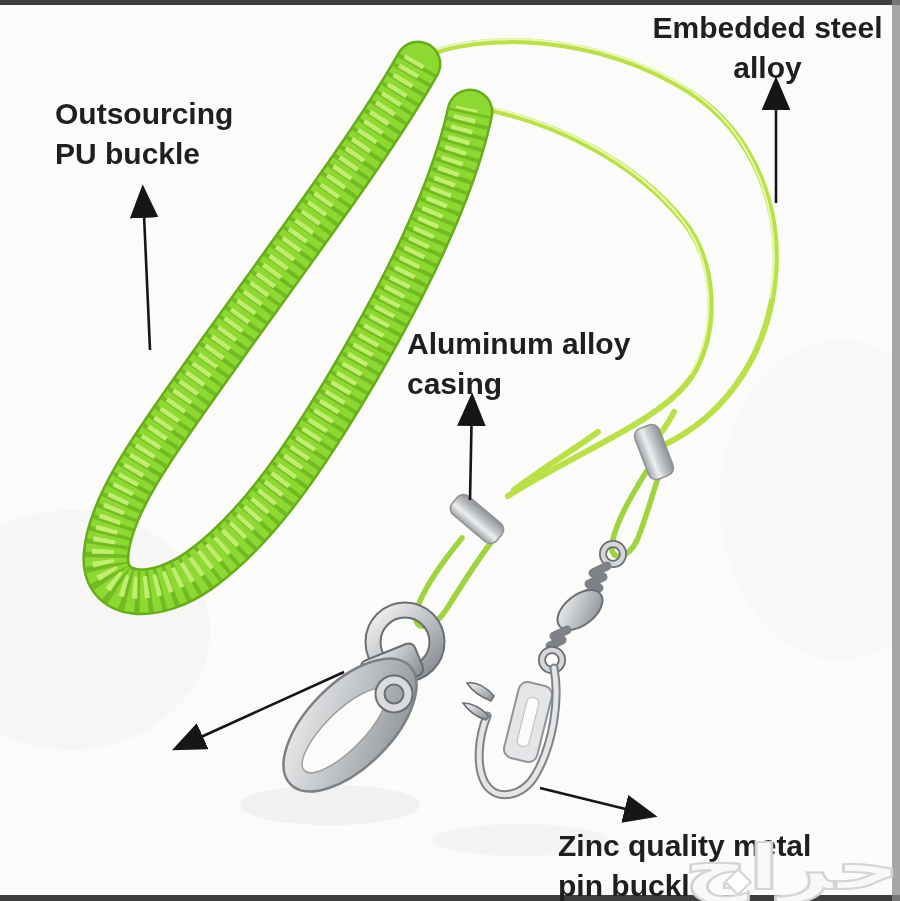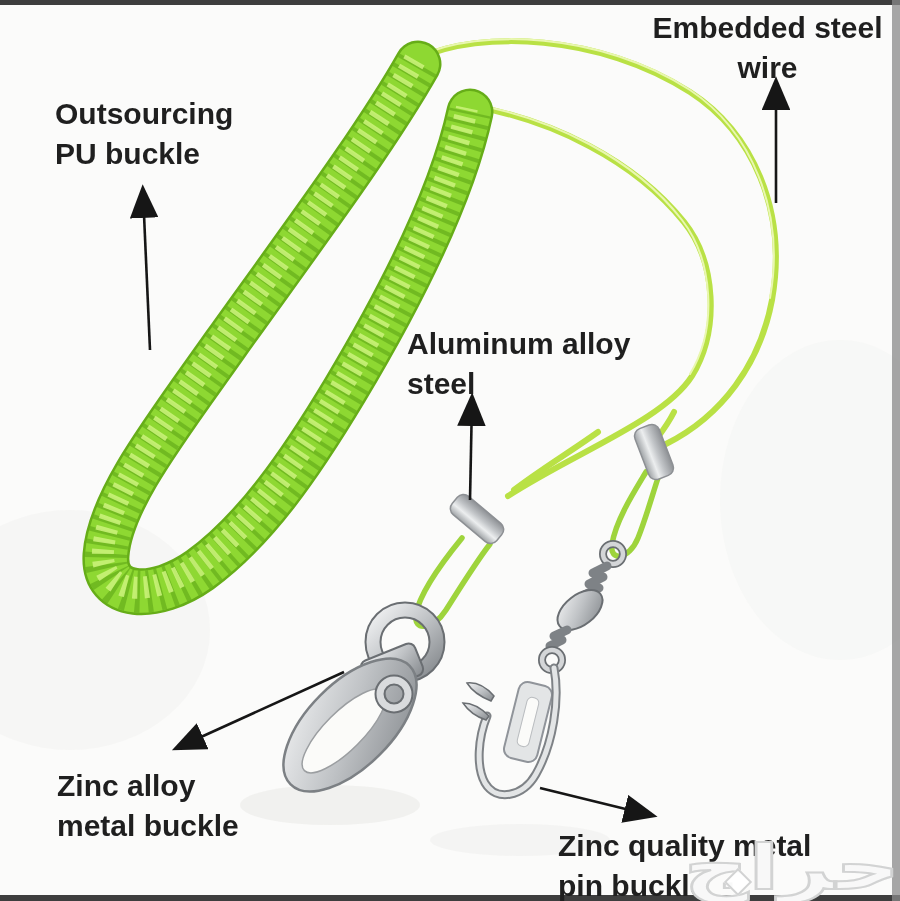--- a/index.html
+++ b/index.html
@@ -125,37 +125,33 @@
       <line class="arrow" x1="776" y1="203" x2="776" y2="84" marker-end="url(#ah)"></line>
       <line class="arrow" x1="150" y1="350" x2="143" y2="192" marker-end="url(#ah)"></line>
       <line class="arrow" x1="470" y1="500" x2="472" y2="400" marker-end="url(#ah)"></line>
       <line class="arrow" x1="344" y1="672" x2="179" y2="747" marker-end="url(#ah)"></line>
       <line class="arrow" x1="540" y1="788" x2="650" y2="815" marker-end="url(#ah)"></line>
     </g>
   </svg>
 
   <div class="label center" style="left:640px;top:8px;width:255px;">
     <span style="display:block">Embedded steel</span>
-    <span style="display:block">wire</span>
+    <span style="display:block">alloy</span>
   </div>
 
   <div class="label" style="left:55px;top:94px;">
     <span style="display:block">Outsourcing</span>
     <span style="display:block">PU buckle</span>
   </div>
 
   <div class="label" style="left:407px;top:324px;">
     <span style="display:block">Aluminum alloy</span>
-    <span style="display:block">steel</span>
+    <span style="display:block">casing</span>
   </div>
 
-  <div class="label" style="left:57px;top:766px;">
-    <span style="display:block">Zinc alloy</span>
-    <span style="display:block">metal buckle</span>
-  </div>
 
   <div class="label" style="left:558px;top:826px;z-index:5;">
     <span style="display:block">Zinc quality metal</span>
     <span style="display:block">pin buckle</span>
   </div>
 
   <div class="watermark">حراج</div>
   <div class="wm-diamond"></div>
 
   <div class="frame-top"></div>

